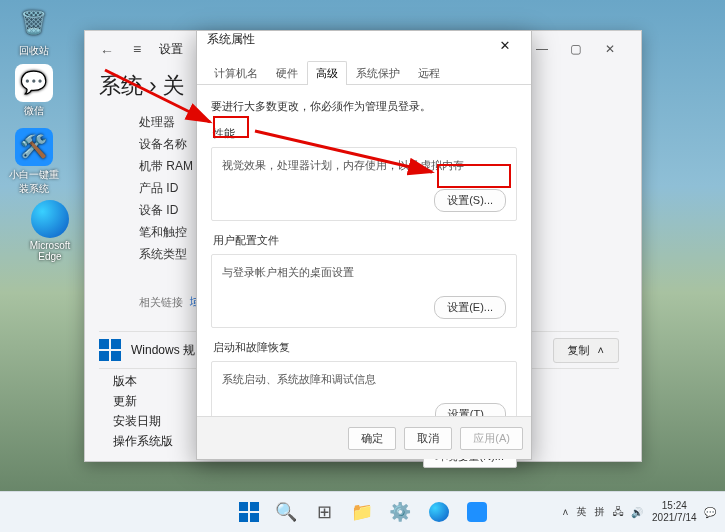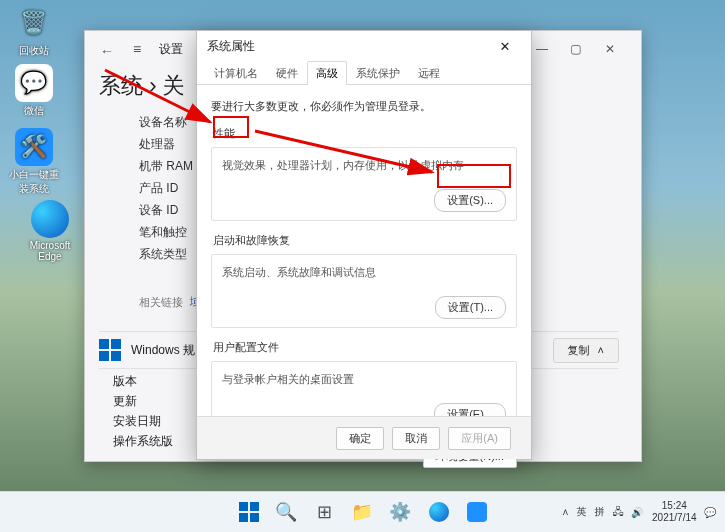--- a/index.html
+++ b/index.html
@@ -20,35 +20,35 @@
   .settings-col .sub{color:#777;font-size:11px;}
   .link{color:#1a66c9;}
   .winspec{position:absolute;left:14px;bottom:92px;display:flex;align-items:center;gap:10px;border-top:1px solid #e0e0e0;border-bottom:1px solid #e0e0e0;width:520px;height:36px;}
   .winlogo{width:22px;height:22px;display:grid;grid-template-columns:1fr 1fr;grid-template-rows:1fr 1fr;gap:2px;}
   .winlogo div{background:#0067c0;}
   .copybtn{margin-left:auto;background:#f0f0f0;border:1px solid #d4d4d4;border-radius:3px;padding:4px 14px;font-size:11px;display:flex;align-items:center;gap:8px;}
   .bottomcol{position:absolute;left:28px;bottom:10px;margin-top:14px;}
   .bottomcol .row{height:20px;line-height:20px;font-size:12px;}
   
   .sysprop{position:absolute;left:196px;top:30px;width:334px;height:428px;background:#fff;border:1px solid #bfbfbf;box-shadow:0 6px 24px rgba(0,0,0,.35);}
-  .sysprop-title{height:30px;display:flex;align-items:center;padding:0 10px;font-size:12px;}
+  .sysprop-title{height:30px;display:flex;padding:0 10px;font-size:12px;}
   .sysprop-title .close{margin-left:auto;width:32px;height:28px;display:flex;align-items:center;justify-content:center;font-size:13px;}
   .tabs{display:flex;border-bottom:1px solid #d8d8d8;padding:0 8px;gap:0;}
   .tab{padding:4px 8px;font-size:11px;color:#555;border:1px solid transparent;border-bottom:none;margin-bottom:-1px;font-family:Liberation Mono, monospace;}
   .tab.active{color:#000;border-color:#d8d8d8;background:#fff;border-radius:2px 2px 0 0;}
   .sysprop-body{padding:10px 14px;font-size:11px;color:#333;}
   .note{margin:4px 0 10px;}
   .sect{margin-bottom:10px;}
   .sect-title{padding:2px 2px;margin-bottom:4px;font-family:Liberation Mono, monospace;}
   .sect-box{border:1px solid #e1e1e1;border-radius:2px;padding:10px 10px 8px;min-height:54px;position:relative;}
   .sect-desc{color:#555;margin-bottom:24px;}
   .dlgbtn{background:#fdfdfd;border:1px solid #c8c8c8;border-radius:2px;padding:3px 12px;font-size:11px;color:#333;}
   .dlgbtn.disabled{color:#aaa;}
   .rightbtn{position:absolute;right:10px;bottom:8px;border-radius:10px;}
-  .sysprop-footer{position:absolute;left:0;right:0;bottom:0;height:42px;background:#f3f3f3;border-top:1px solid #dcdcdc;display:flex;align-items:center;justify-content:flex-end;gap:8px;padding:0 20px;}
+  .sysprop-footer{position:absolute;left:0;right:0;bottom:0;height:42px;background:#f3f3f3;border-top:1px solid #dcdcdc;display:flex;align-items:center;justify-content:flex-end;gap:8px;padding:0 8px;}
   
   .redbox{position:absolute;border:2px solid #e10600;pointer-events:none;}
   .arrow-svg{position:absolute;pointer-events:none;}
   
   .taskbar{position:absolute;left:0;right:0;bottom:0;height:40px;background:#eef3f8;border-top:1px solid #d5dce4;display:flex;align-items:center;}
   .tb-center{position:absolute;left:50%;transform:translateX(-50%);display:flex;gap:6px;}
   .tbicon{width:32px;height:32px;border-radius:4px;display:flex;align-items:center;justify-content:center;font-size:18px;}
   .tb-right{margin-left:auto;display:flex;align-items:center;gap:8px;padding-right:8px;font-size:10px;color:#333;}
   .clock{text-align:center;line-height:12px;}
 </style>
@@ -85,22 +85,22 @@
         <div class="winbtn">✕</div>
       </div>
     </div>
     <div class="breadcrumb">
       <span>系统</span>
       <span>›</span>
       <span>关</span>
     </div>
     <div class="settings-body">
       <div class="settings-col" style="margin-left:40px">
+        <div class="row">处理器</div>
         <div class="row">设备名称</div>
-        <div class="row">处理器</div>
         <div class="row">机带 RAM</div>
         <div class="row">产品 ID</div>
         <div class="row">设备 ID</div>
         <div class="row">笔和触控</div>
         <div class="row">系统类型</div>
         <div class="row" style="margin-top:26px">
           <span class="sub">相关链接</span>
           &nbsp;<span class="link">域或工</span>
         </div>
       </div>
@@ -145,32 +145,32 @@
 
       <div class="sect">
         <div class="sect-title">性能</div>
         <div class="sect-box">
           <div class="sect-desc">视觉效果，处理器计划，内存使用，以及虚拟内存</div>
           <button class="dlgbtn rightbtn">设置(S)...</button>
         </div>
       </div>
 
       <div class="sect">
+        <div class="sect-title">用户配置文件</div>
+        <div class="sect-box">
+          <div class="sect-desc">与登录帐户相关的桌面设置</div>
+          <button class="dlgbtn rightbtn">设置(E)...</button>
+        </div>
+      </div>
+
+      <div class="sect">
         <div class="sect-title">启动和故障恢复</div>
         <div class="sect-box">
           <div class="sect-desc">系统启动、系统故障和调试信息</div>
           <button class="dlgbtn rightbtn">设置(T)...</button>
-        </div>
-      </div>
-
-      <div class="sect">
-        <div class="sect-title">用户配置文件</div>
-        <div class="sect-box">
-          <div class="sect-desc">与登录帐户相关的桌面设置</div>
-          <button class="dlgbtn rightbtn">设置(E)...</button>
         </div>
       </div>
 
       <div style="text-align:right;margin-top:6px">
         <button class="dlgbtn">环境变量(N)...</button>
       </div>
     </div>
 
     <div class="sysprop-footer">
       <button class="dlgbtn">确定</button>

